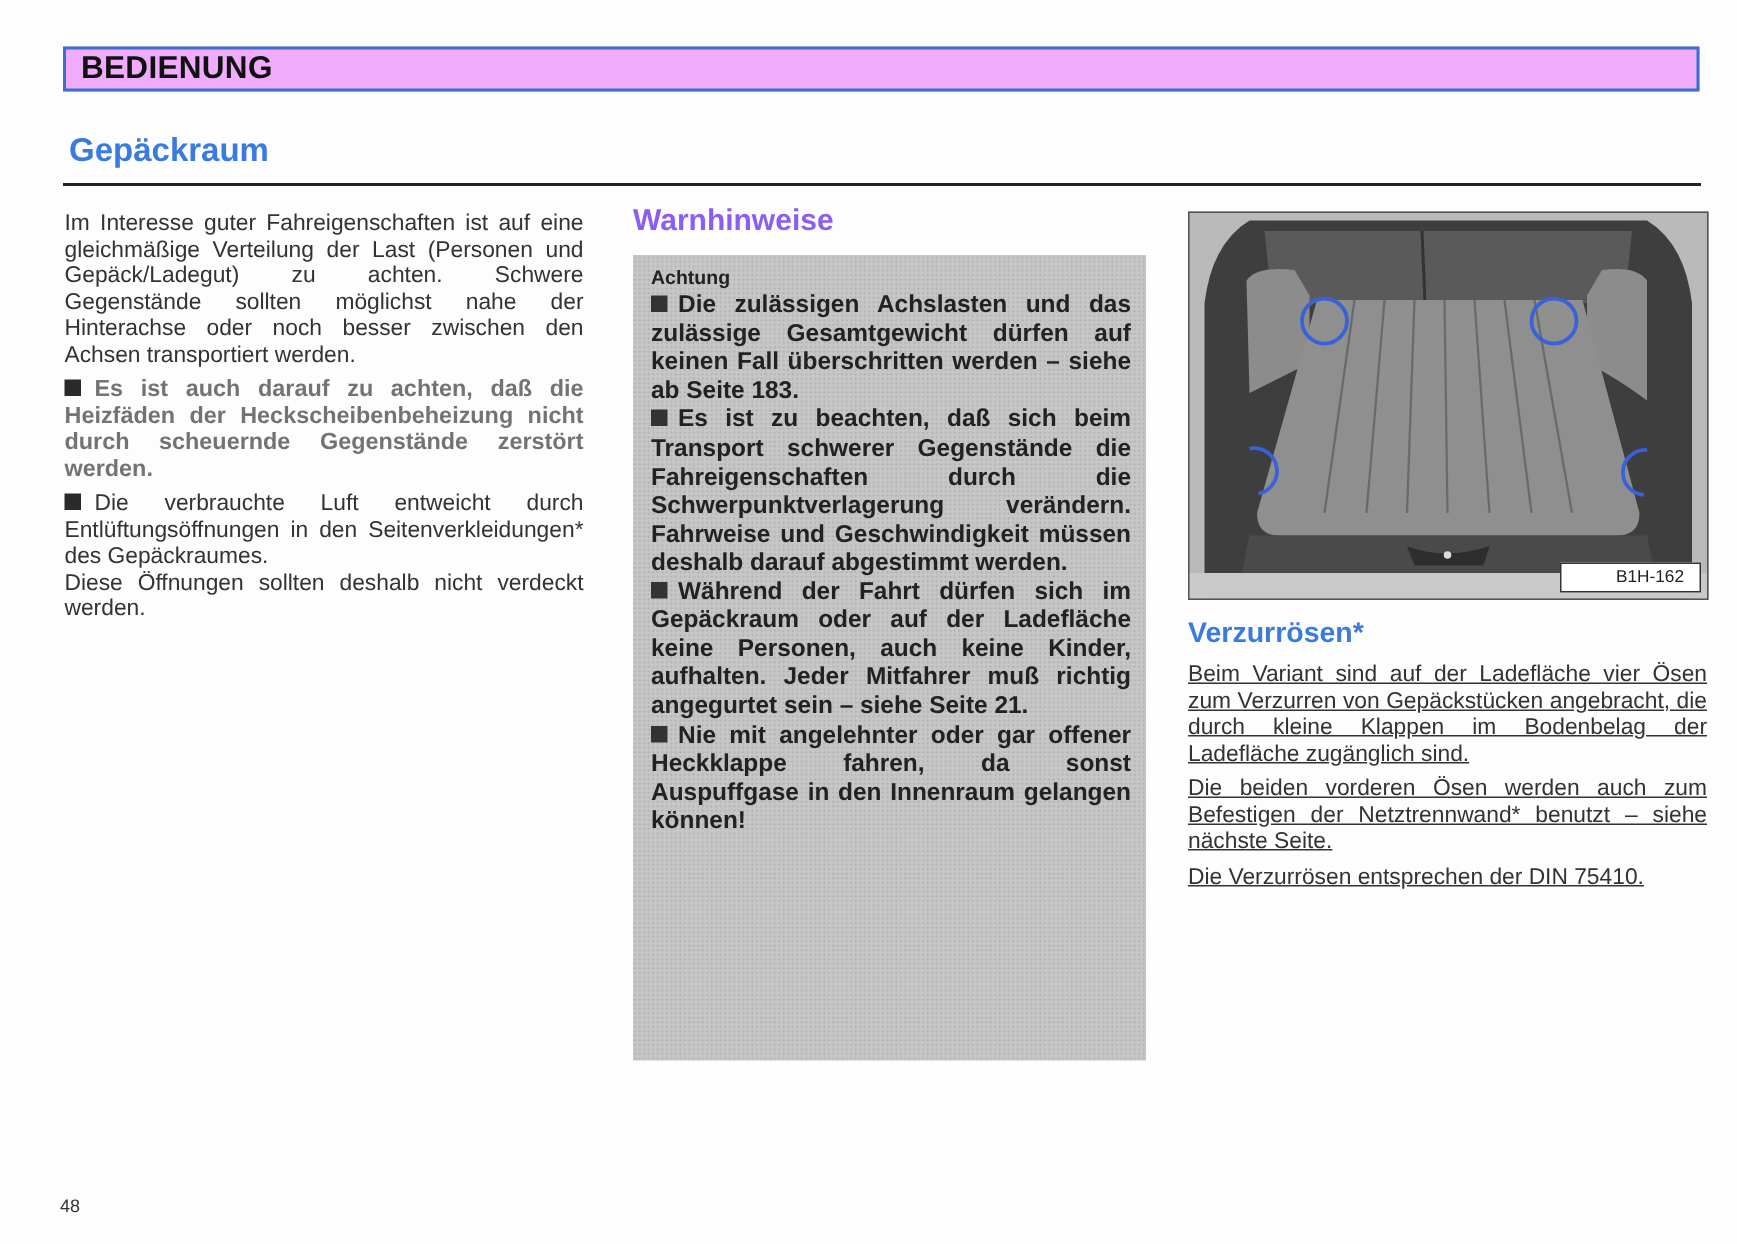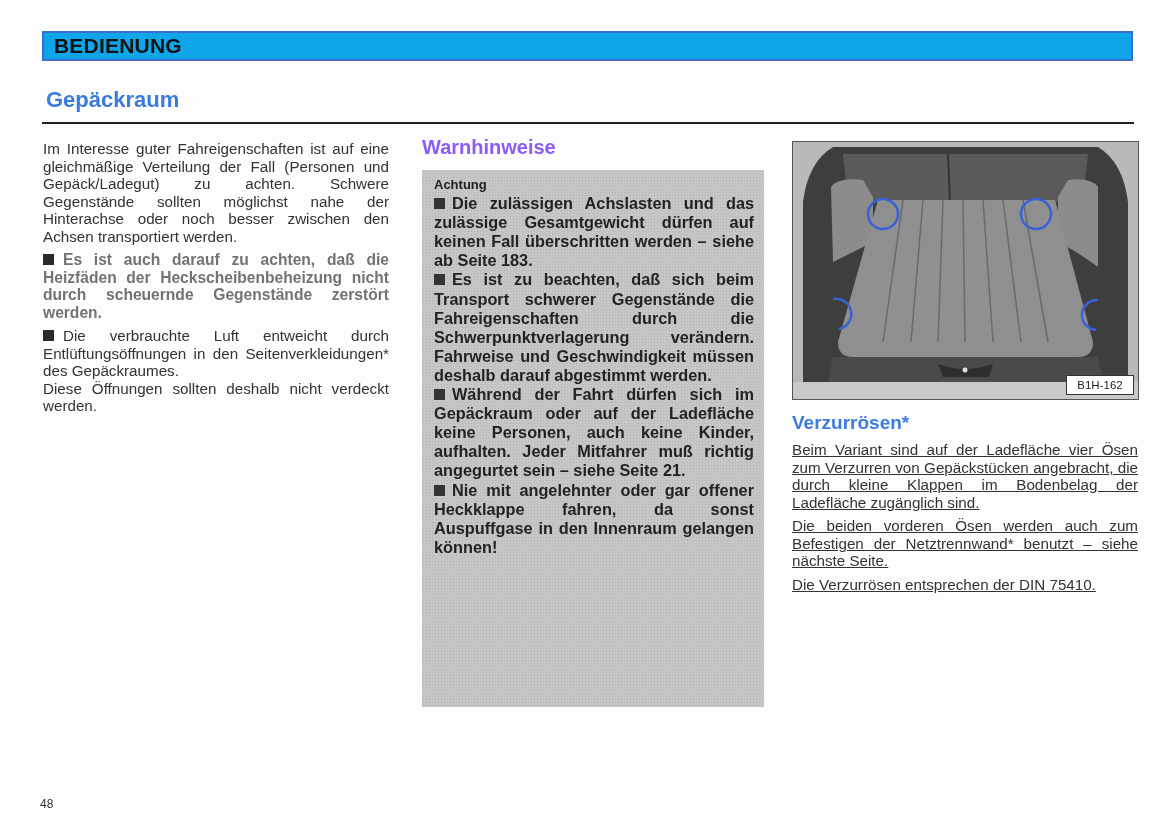--- a/index.html
+++ b/index.html
@@ -2,21 +2,21 @@
 <html><head>
 <meta charset="utf-8">
 <style>
   html, body { margin: 0; padding: 0; }
   body {
     width: 1158px; height: 829px; background: #fdfdfd; position: relative; overflow: hidden;
     font-family: "Liberation Sans", sans-serif; color: #2a2a2a;
   }
   .section-box {
     position: absolute; left: 42px; top: 31px; width: 1091px; height: 30px;
-    border: 2px solid #3a6fd0; box-sizing: border-box; background: #0ea5e9;
+    border: 2px solid #3a6fd0; box-sizing: border-box; background: #f0abfc;
   }
   .section-box span {
     position: absolute; left: 10px; top: 1px; font-size: 21px; font-weight: bold; color: #111;
     letter-spacing: 0.2px;
   }
   .page-title {
     position: absolute; left: 46px; top: 87px; font-size: 22px; font-weight: bold; color: #3a7be0;
   }
   .title-rule {
     position: absolute; left: 42px; top: 122px; width: 1092px; height: 2px; background: #222;
@@ -49,40 +49,41 @@
   .warn-content .bullet { width: 11px; height: 11px; margin-right: 7px; background: #333; }
   .figure {
     position: absolute; left: 792px; top: 141px; width: 347px; height: 259px;
     border: 1px solid #555; box-sizing: border-box; background: #9a9a9a; overflow: hidden;
   }
   .figure svg { display: block; }
   .fig-label {
     position: absolute; right: 4px; bottom: 4px; width: 66px; height: 18px;
     background: #fff; border: 1px solid #333; font-size: 11.5px; text-align: center; line-height: 18px;
     color: #222;
+    padding-left: 26px;
   }
   .sub-title {
     position: absolute; left: 792px; top: 412px; font-size: 19px; font-weight: bold; color: #3a7be0;
   }
   .col-right { left: 792px; top: 441px; width: 346px; text-decoration: underline; }
   .page-number {
     position: absolute; left: 40px; top: 797px; font-size: 12px; color: #333;
   }
 </style>
 </head>
 <body>
 
 <div class="section-box">
   <span>BEDIENUNG</span>
 </div>
 <div class="page-title">Gepäckraum</div>
 <div class="title-rule"></div>
 
 <div class="col col-left">
-  <p>Im Interesse guter Fahreigenschaften ist auf eine gleichmäßige Verteilung der Fall (Personen und Gepäck/Ladegut) zu achten. Schwere Gegenstände sollten möglichst nahe der Hinterachse oder noch besser zwischen den Achsen transportiert werden.</p>
+  <p>Im Interesse guter Fahreigenschaften ist auf eine gleichmäßige Verteilung der Last (Personen und Gepäck/Ladegut) zu achten. Schwere Gegenstände sollten möglichst nahe der Hinterachse oder noch besser zwischen den Achsen transportiert werden.</p>
   <p class="bold"><span class="bullet"></span><span>Es ist auch darauf zu achten, daß die Heizfäden der Heckscheibenbeheizung nicht durch scheuernde Gegenstände zerstört werden.</span></p>
   <p style="margin-bottom:0"><span class="bullet"></span><span>Die verbrauchte Luft entweicht durch Entlüftungsöffnungen in den Seitenverkleidungen* des Gepäckraumes.</span></p>
   <p>Diese Öffnungen sollten deshalb nicht verdeckt werden.</p>
 </div>
 
 <div class="warn-title">Warnhinweise</div>
 <div class="warn-box">
   <div class="warn-content">
     <p class="head">Achtung</p>
     <p><span class="bullet"></span><span>Die zulässigen Achslasten und das zulässige Gesamtgewicht dürfen auf keinen Fall überschritten werden – siehe ab Seite 183.</span></p>

